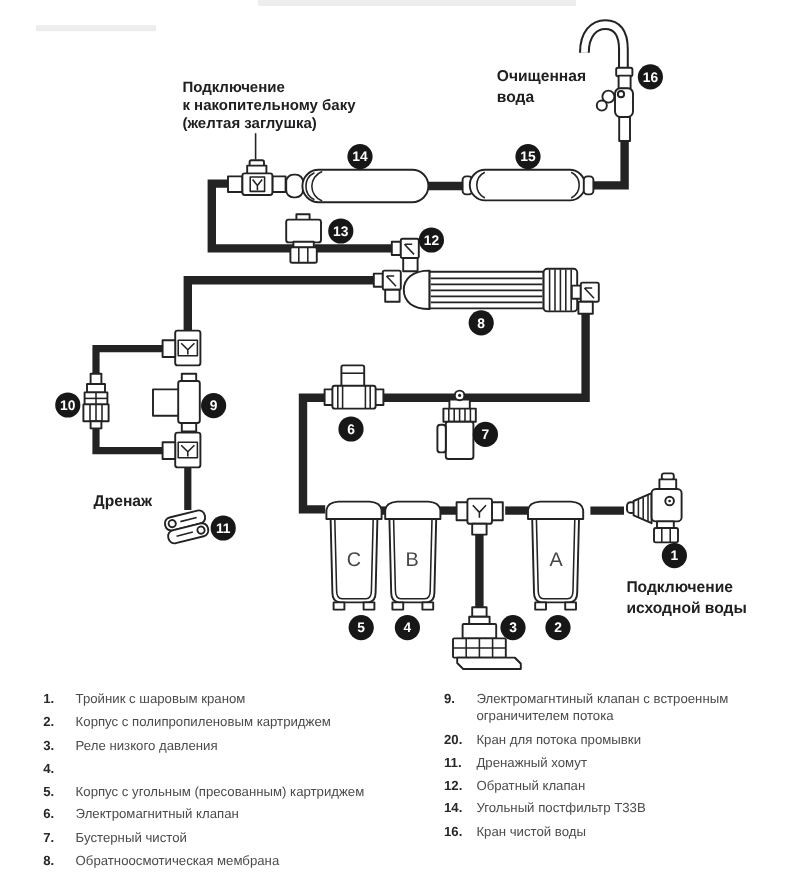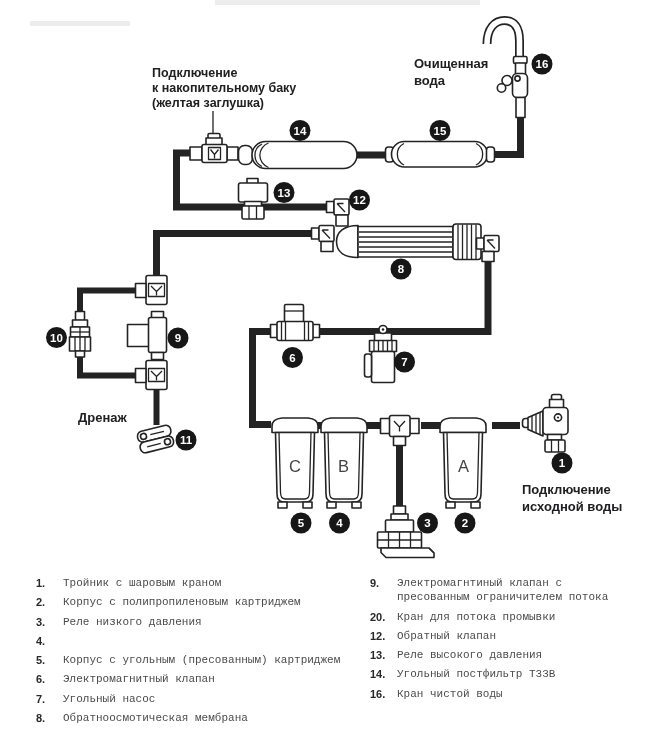--- a/index.html
+++ b/index.html
@@ -17,21 +17,21 @@
   .badge-c{fill:#171717;stroke:none;}
   .badge-t{font:700 11.5px "Liberation Sans",sans-serif;fill:#ffffff;text-anchor:middle;}
   .artifact{fill:#d6d6d6;opacity:.45;}
   .legend{position:absolute;left:36px;top:576px;width:620px;display:flex;
           font-size:11px;line-height:14.3px;color:#4b4b4d;}
   .lcol{display:flex;flex-direction:column;}
   .lcol.left{width:334px;}
   .lcol.right{width:280px;}
   .lrow{display:flex;margin-bottom:5px;}
   .lnum{flex:0 0 27px;font-weight:700;color:#28282a;}
-  .ltxt{max-width:300px;font-family:Liberation Mono, monospace;}
+  .ltxt{max-width:300px;}
   .lcol.right .ltxt{max-width:236px;}
 </style>
 </head>
 <body>
 
 <div class="stage">
 
 <svg width="665" height="568" viewBox="0 0 665 568">
 
   <rect class="artifact" x="215" y="0" width="265" height="5"></rect>
@@ -363,45 +363,45 @@
     <div class="lrow">
           <span class="lnum">5.</span>
           <span class="ltxt">Корпус с угольным (пресованным) картриджем</span>
         </div>
     <div class="lrow">
           <span class="lnum">6.</span>
           <span class="ltxt">Электромагнитный клапан</span>
         </div>
     <div class="lrow">
           <span class="lnum">7.</span>
-          <span class="ltxt">Угольный насос</span>
+          <span class="ltxt">Бустерный чистой</span>
         </div>
     <div class="lrow">
           <span class="lnum">8.</span>
           <span class="ltxt">Обратноосмотическая мембрана</span>
         </div>
   </div>
   <div class="lcol right">
     <div class="lrow">
           <span class="lnum">9.</span>
-          <span class="ltxt">Электромагнтиный клапан с пресованным ограничителем потока</span>
+          <span class="ltxt">Электромагнтиный клапан с встроенным ограничителем потока</span>
         </div>
     <div class="lrow">
           <span class="lnum">20.</span>
           <span class="ltxt">Кран для потока промывки</span>
         </div>
     <div class="lrow">
+          <span class="lnum">11.</span>
+          <span class="ltxt">Дренажный хомут</span>
+        </div>
+    <div class="lrow">
           <span class="lnum">12.</span>
           <span class="ltxt">Обратный клапан</span>
         </div>
     <div class="lrow">
-          <span class="lnum">13.</span>
-          <span class="ltxt">Реле высокого давления</span>
-        </div>
-    <div class="lrow">
           <span class="lnum">14.</span>
           <span class="ltxt">Угольный постфильтр Т33В</span>
         </div>
     <div class="lrow">
           <span class="lnum">16.</span>
           <span class="ltxt">Кран чистой воды</span>
         </div>
   </div>
 </div>
 

